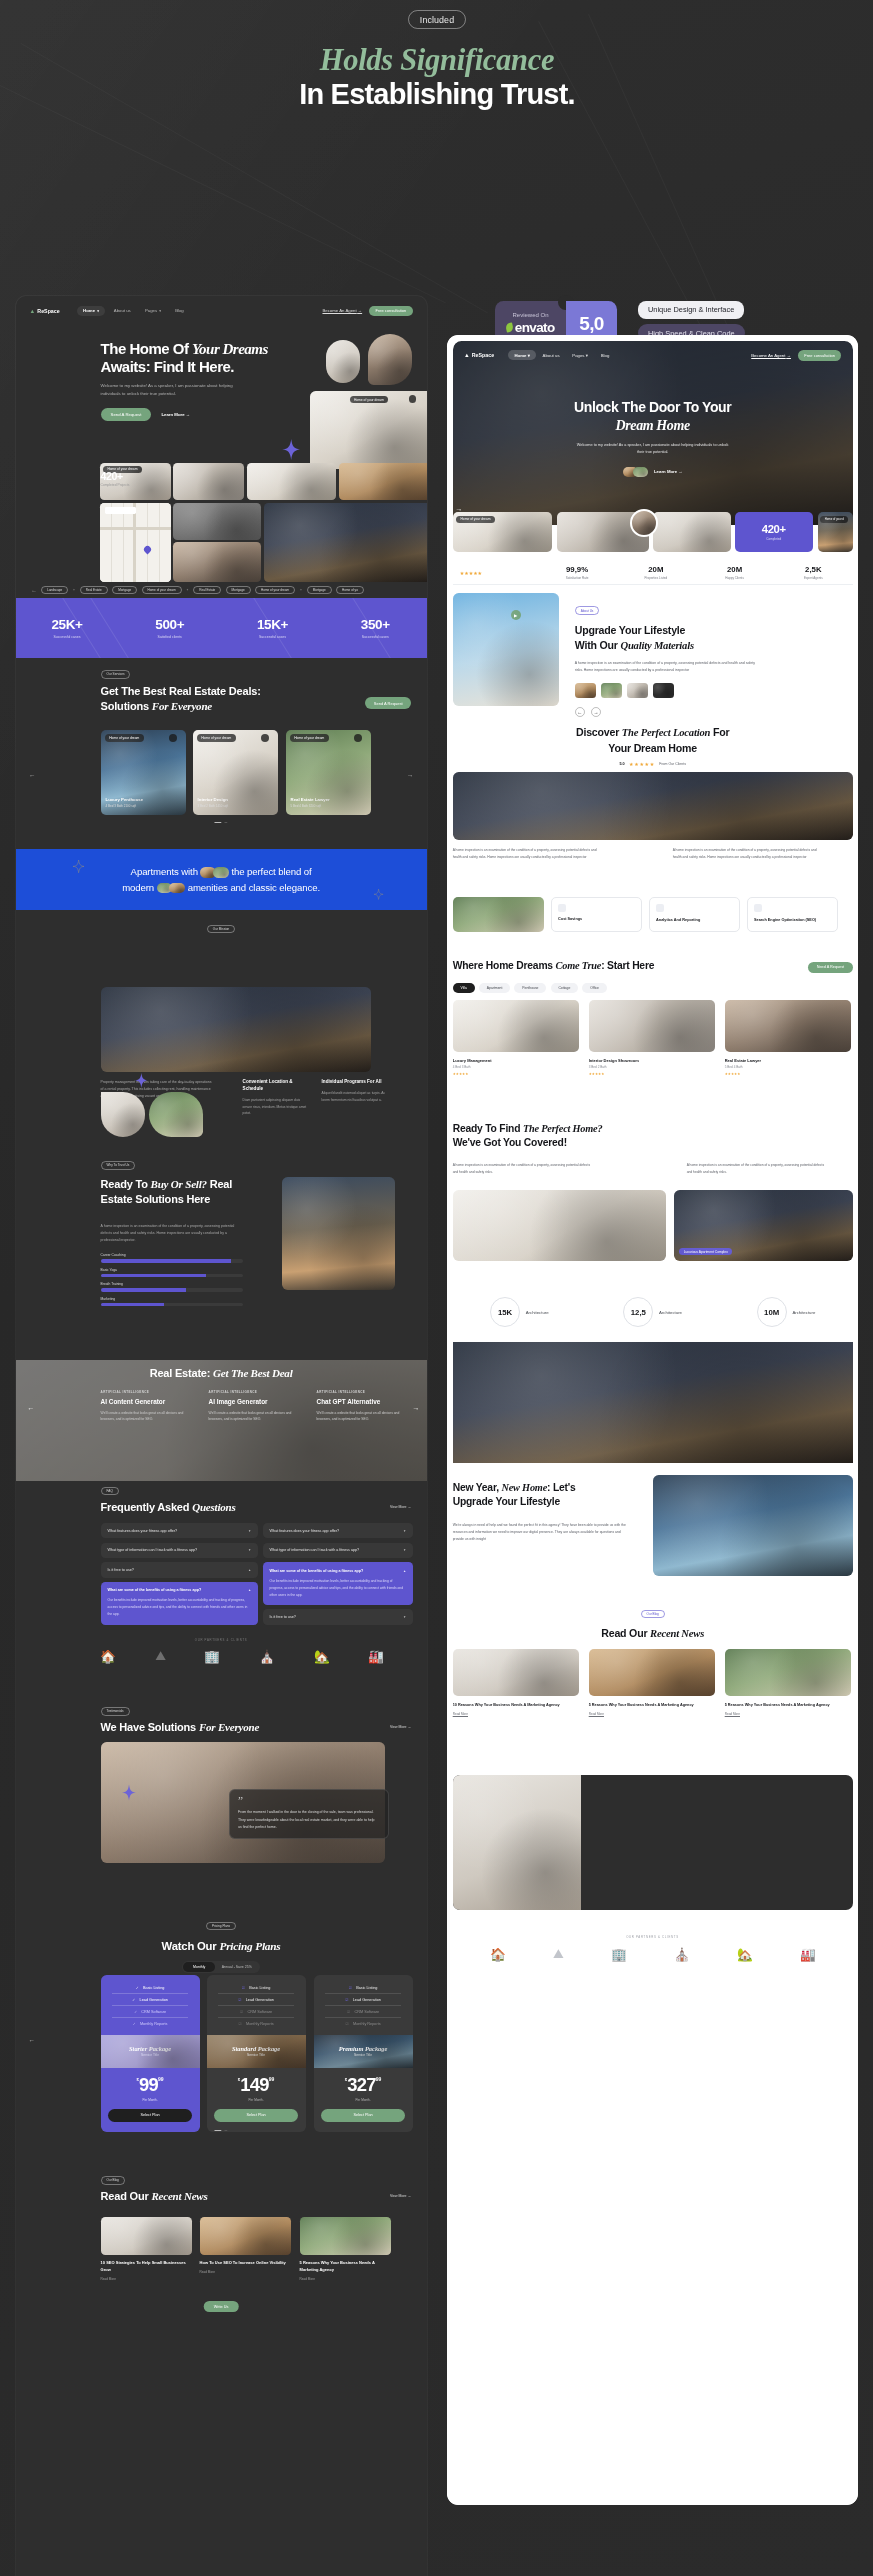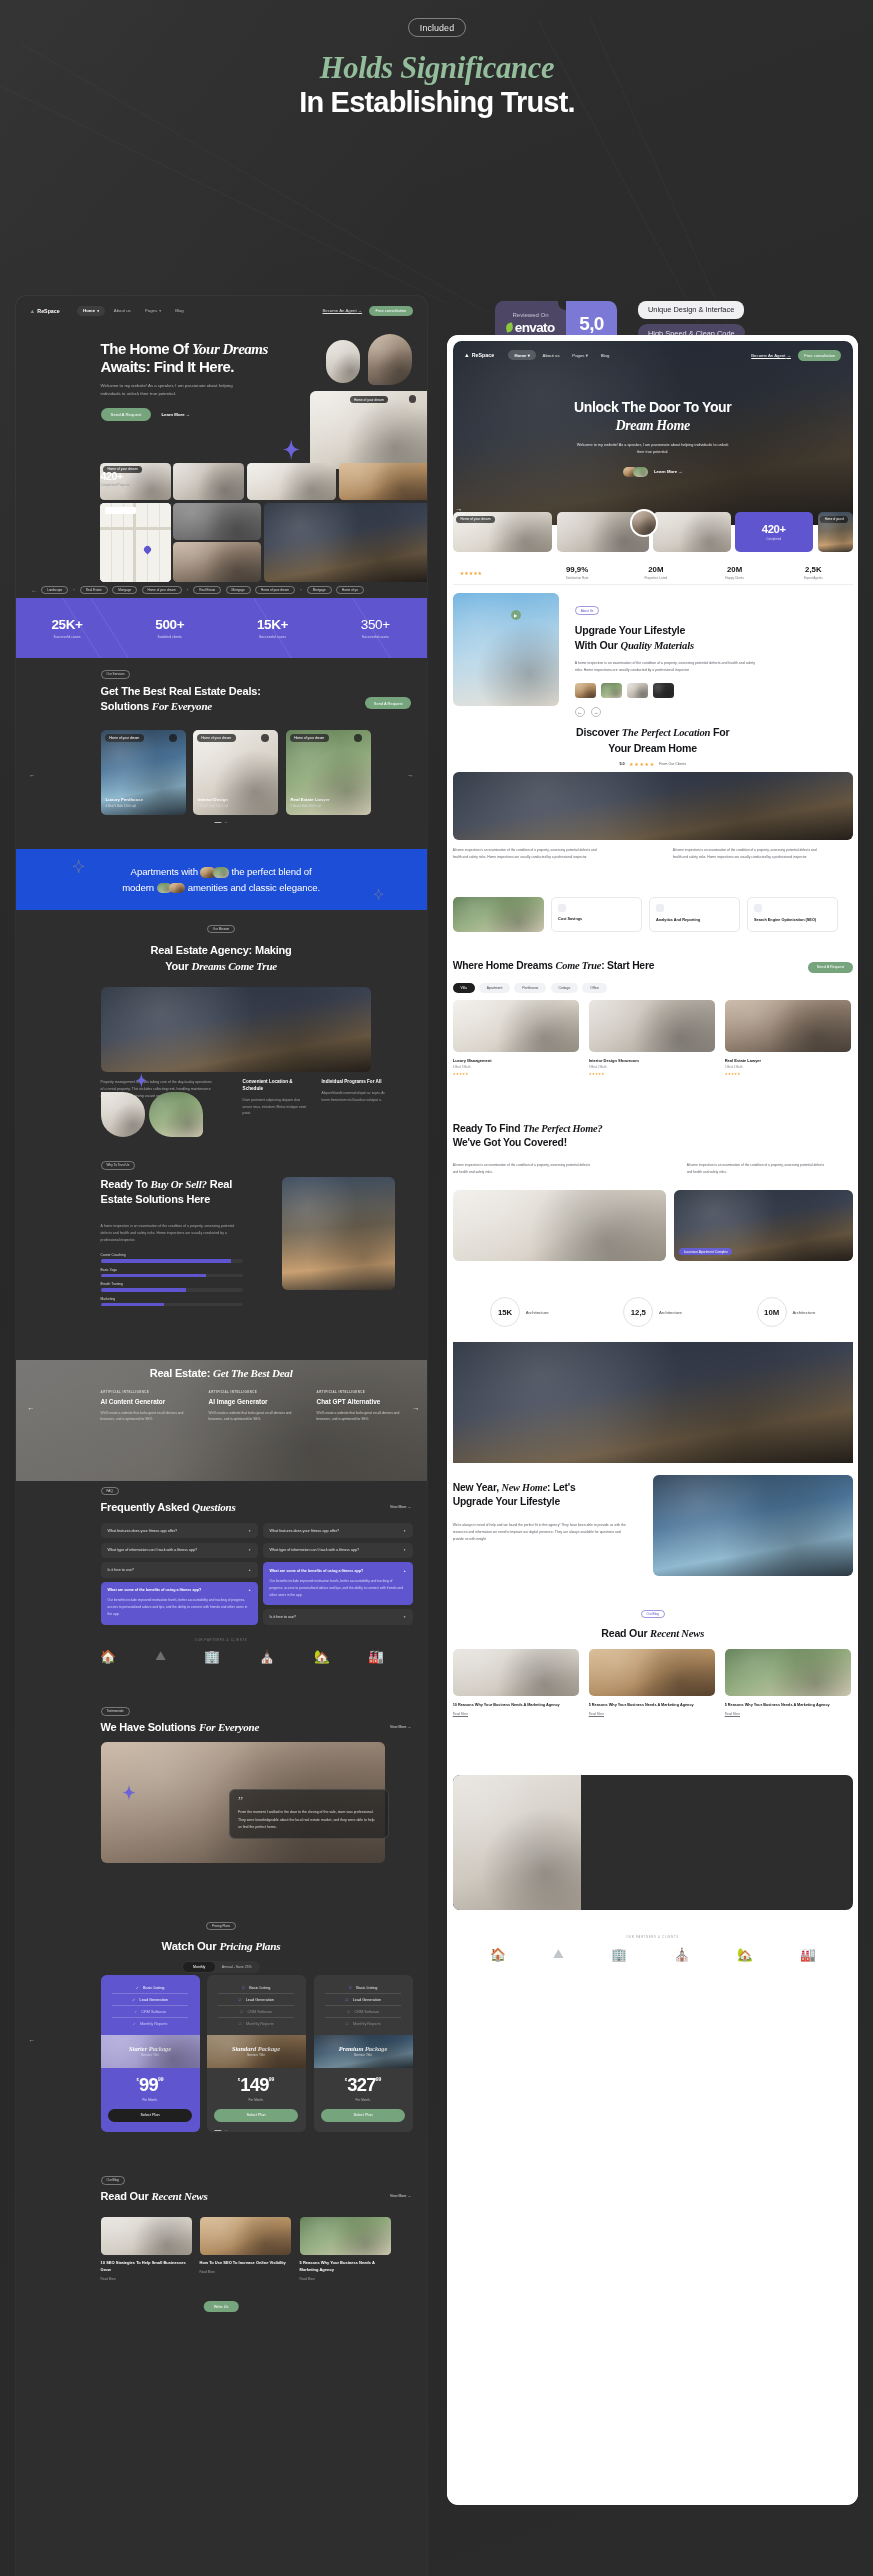--- a/index.html
+++ b/index.html
@@ -13,21 +13,21 @@
 
   .page-bg {
     position: absolute; inset: 0;
     background:
       linear-gradient(125deg, rgba(255,255,255,0.030) 0%, rgba(255,255,255,0) 22%),
       linear-gradient(160deg, #2e2e2e 0%, #282828 45%, #2b2b2b 100%);
   }
   .diag { position:absolute; background: rgba(255,255,255,0.035); height:0.7px; transform-origin: 0 0; }
 
   
-  .hero { position: absolute; top: 0; left: 0; width: 874px; text-align: center; padding-top: 18px; }
+  .hero { position: absolute; top: 0; left: 0; width: 874px; text-align: center; padding-top: 10px; }
   .pill-included {
     display:inline-block; border:0.7px solid rgba(255,255,255,0.40); border-radius: 709px;
     color:#e8e8e8; font-size: 8.9px; padding: 3.5px 11.3px; letter-spacing:0.1px;
   }
   .hero h1 {
     margin-top: 14px; color:#ffffff; font-size: 29px; font-weight: 700; letter-spacing:-0.8px; line-height: 1.10;
   }
   .hero .script {
     display:block; color:#93bd9b; font-family:"Liberation Serif", serif; font-style: italic;
     font-size: 30.5px; font-weight: 700; letter-spacing: -0.3px; line-height:1.18;
@@ -257,21 +257,21 @@
     </div>
     <div style="flex:1;text-align:center;">
       <div style="color:#fff;font-size:13.5px;font-weight:700;letter-spacing:-0.4px;">500+</div>
       <div style="color:#dcd9f5;font-size:3.5px;margin-top:2.1px;">Satisfied clients</div>
     </div>
     <div style="flex:1;text-align:center;">
       <div style="color:#fff;font-size:13.5px;font-weight:700;letter-spacing:-0.4px;">15K+</div>
       <div style="color:#dcd9f5;font-size:3.5px;margin-top:2.1px;">Successful cases</div>
     </div>
     <div style="flex:1;text-align:center;">
-      <div style="color:#fff;font-size:13.5px;font-weight:400;letter-spacing:-0.4px;">350+</div>
+      <div style="color:#fff;font-size:13.5px;font-weight:700;letter-spacing:-0.4px;">350+</div>
       <div style="color:#dcd9f5;font-size:3.5px;margin-top:2.1px;">Successful cases</div>
     </div>
   </div>
 
   <div style="position:absolute;left:0;top:374px;width:411px;height:191px;">
     <span class="tag-pill" style="position:absolute;left:85px;top:0;">Our Services</span>
     <h2 class="sec" style="position:absolute;left:85px;top:14px;font-size:11px;line-height:1.35;">
       <span>Get The Best Real Estate Deals:</span><br>
       <span>Solutions </span><span class="it">For Everyone</span>
     </h2>
@@ -324,24 +324,20 @@
     </div>
     <svg style="position:absolute;right:43px;bottom:10px;" width="9.2" height="10.6" viewBox="0 0 16 18">
       <path d="M8 0 C9 6.5 10.4 8.5 16 9 C10.4 9.5 9 11.5 8 18 C7 11.5 5.6 9.5 0 9 C5.6 8.5 7 6.5 8 0Z" fill="none" stroke="#888" stroke-width="0.8"></path>
     </svg>
   </div>
 
   <div style="position:absolute;left:0;top:624px;width:411px;height:241px;">
     <div style="text-align:center;">
       <span class="tag-pill">Our Mission</span>
     </div>
-    <h2 class="sec" style="text-align:center;margin-top:10px;font-size:11px;line-height:1.38;">
-      <span>Real Estate Agency: Making</span><br>
-      <span>Your </span><span class="it">Dreams Come True</span>
-    </h2>
     <div class="ph night" style="position:absolute;left:85px;top:67px;width:270px;height:85px;border-radius:5.7px;"></div>
     <p style="position:absolute;left:85px;top:159px;width:113px;color:#a9a9a9;font-size:3.5px;line-height:1.95;">Property management involves taking care of the day-to-day operations of a rental property. This includes collecting rent, handling maintenance and repairs, and advertising vacant units.</p>
     <div style="position:absolute;left:227px;top:159px;width:67px;">
       <div style="color:#fff;font-size:4.6px;font-weight:700;line-height:1.5;">Convenient Location &amp; Schedule</div>
       <div style="color:#a3a3a3;font-size:3.3px;line-height:2;margin-top:4.3px;">Diam parturient adipiscing aliquam duis ornare risus, interdum. Metus tristique amet potot.</div>
     </div>
     <div style="position:absolute;left:306px;top:159px;width:67px;">
       <div style="color:#fff;font-size:4.6px;font-weight:700;line-height:1.5;">Individual Programs For All</div>
       <div style="color:#a3a3a3;font-size:3.3px;line-height:2;margin-top:4.3px;">Aliquet blandit euismod aliquet ac turpis. Ac lorem fermentum nisl faucibus volutpat a.</div>
     </div>

